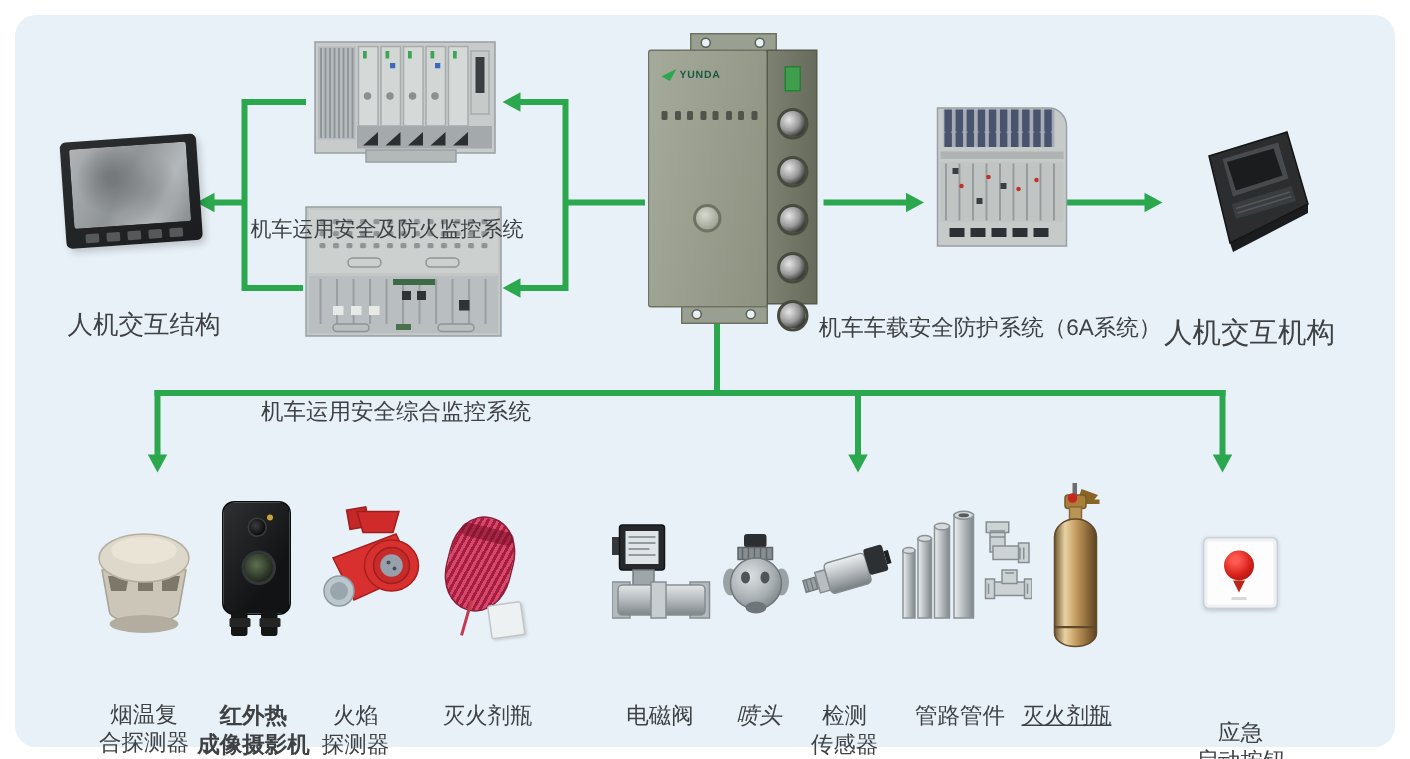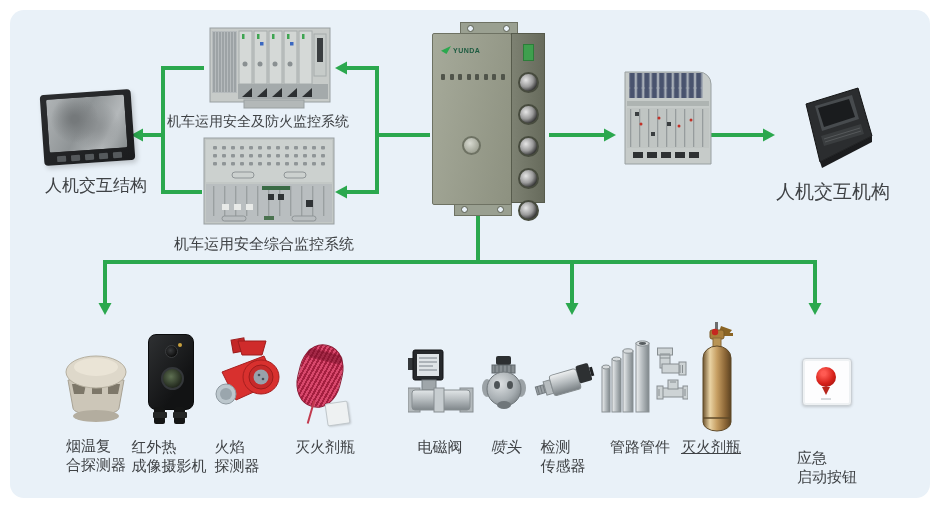--- a/index.html
+++ b/index.html
@@ -1,21 +1,21 @@
 <!DOCTYPE html>
 <html><head>
 <meta charset="utf-8">
 <style>
   html,body{margin:0;padding:0;background:#fff;font-family:"Liberation Sans",sans-serif;}
   .stage{position:relative;width:940px;height:506px;background:#fff;overflow:hidden;}
   .panel{position:absolute;left:10px;top:10px;width:920px;height:488px;background:#e9f1f8;border-radius:14px;}
   .arrows{position:absolute;left:0;top:0;pointer-events:none;}
   .dev{position:absolute;}
-  .lbl{position:absolute;transform:translateX(-50%);text-align:left;font-size:15px;line-height:19px;
-       color:#3f4245;white-space:pre-line;width:max-content;}
+  .lbl{position:absolute;transform:translateX(-50%);text-align:center;font-size:15px;line-height:19px;
+       color:#3f4245;white-space:pre-line;width:max-content;margin-top:31px;}
   
   .monitor{background:linear-gradient(150deg,#2b2d2f,#1b1c1e);border-radius:4px;padding:5px 7px 3px 6px;
            transform:rotate(-4deg);box-shadow:2px 3px 5px rgba(0,0,0,.18);}
   .mon-screen{width:78px;height:53px;border-radius:2px;
     background:radial-gradient(circle at 35% 40%,#75797b 6%,transparent 40%),
                radial-gradient(circle at 60% 55%,#8e9294 8%,transparent 45%),
                linear-gradient(120deg,#b0b4b6,#8f9496 45%,#b4b8ba 75%,#868b8d);}
   .mon-btns{display:flex;gap:5px;justify-content:center;margin-top:4px;}
   .mon-btns i{width:9px;height:6px;background:#55595c;border-radius:1px;}
   
@@ -433,25 +433,26 @@
   <div class="dev" style="left:802px;top:358px;width:48px;height:46px;">
     <div class="ebtn"></div>
     <div class="ebtn-ball"></div>
     <div class="ebtn-pin"></div>
     <div class="ebtn-mark"></div>
   </div>
 
   <div class="lbl" style="left:96px;top:176px;font-size:17px;">人机交互结构</div>
   <div class="lbl" style="left:258px;top:112px;font-size:14px;">机车运用安全及防火监控系统</div>
   <div class="lbl" style="left:264px;top:234px;">机车运用安全综合监控系统</div>
+  <div class="lbl" style="left:660px;top:178px;">机车车载安全防护系统（6A系统）</div>
   <div class="lbl" style="left:833px;top:182px;font-size:19px;">人机交互机构</div>
 
   <div class="lbl" style="left:96px;top:437px;font-family:Liberation Serif, serif;">烟温复
 合探测器</div>
-  <div class="lbl" style="left:169px;top:437px;">红外热
+  <div class="lbl" style="left:169px;top:437px;font-weight:bold;">红外热
 成像摄影机</div>
   <div class="lbl" style="left:237px;top:437px;">火焰
 探测器</div>
   <div class="lbl" style="left:325px;top:437px;">灭火剂瓶</div>
   <div class="lbl" style="left:440px;top:437px;">电磁阀</div>
   <div class="lbl" style="left:506px;top:437px;font-style:italic;">喷头</div>
   <div class="lbl" style="left:563px;top:437px;">检测
 传感器</div>
   <div class="lbl" style="left:640px;top:437px;">管路管件</div>
   <div class="lbl" style="left:711px;top:437px;text-decoration:underline;">灭火剂瓶</div>

